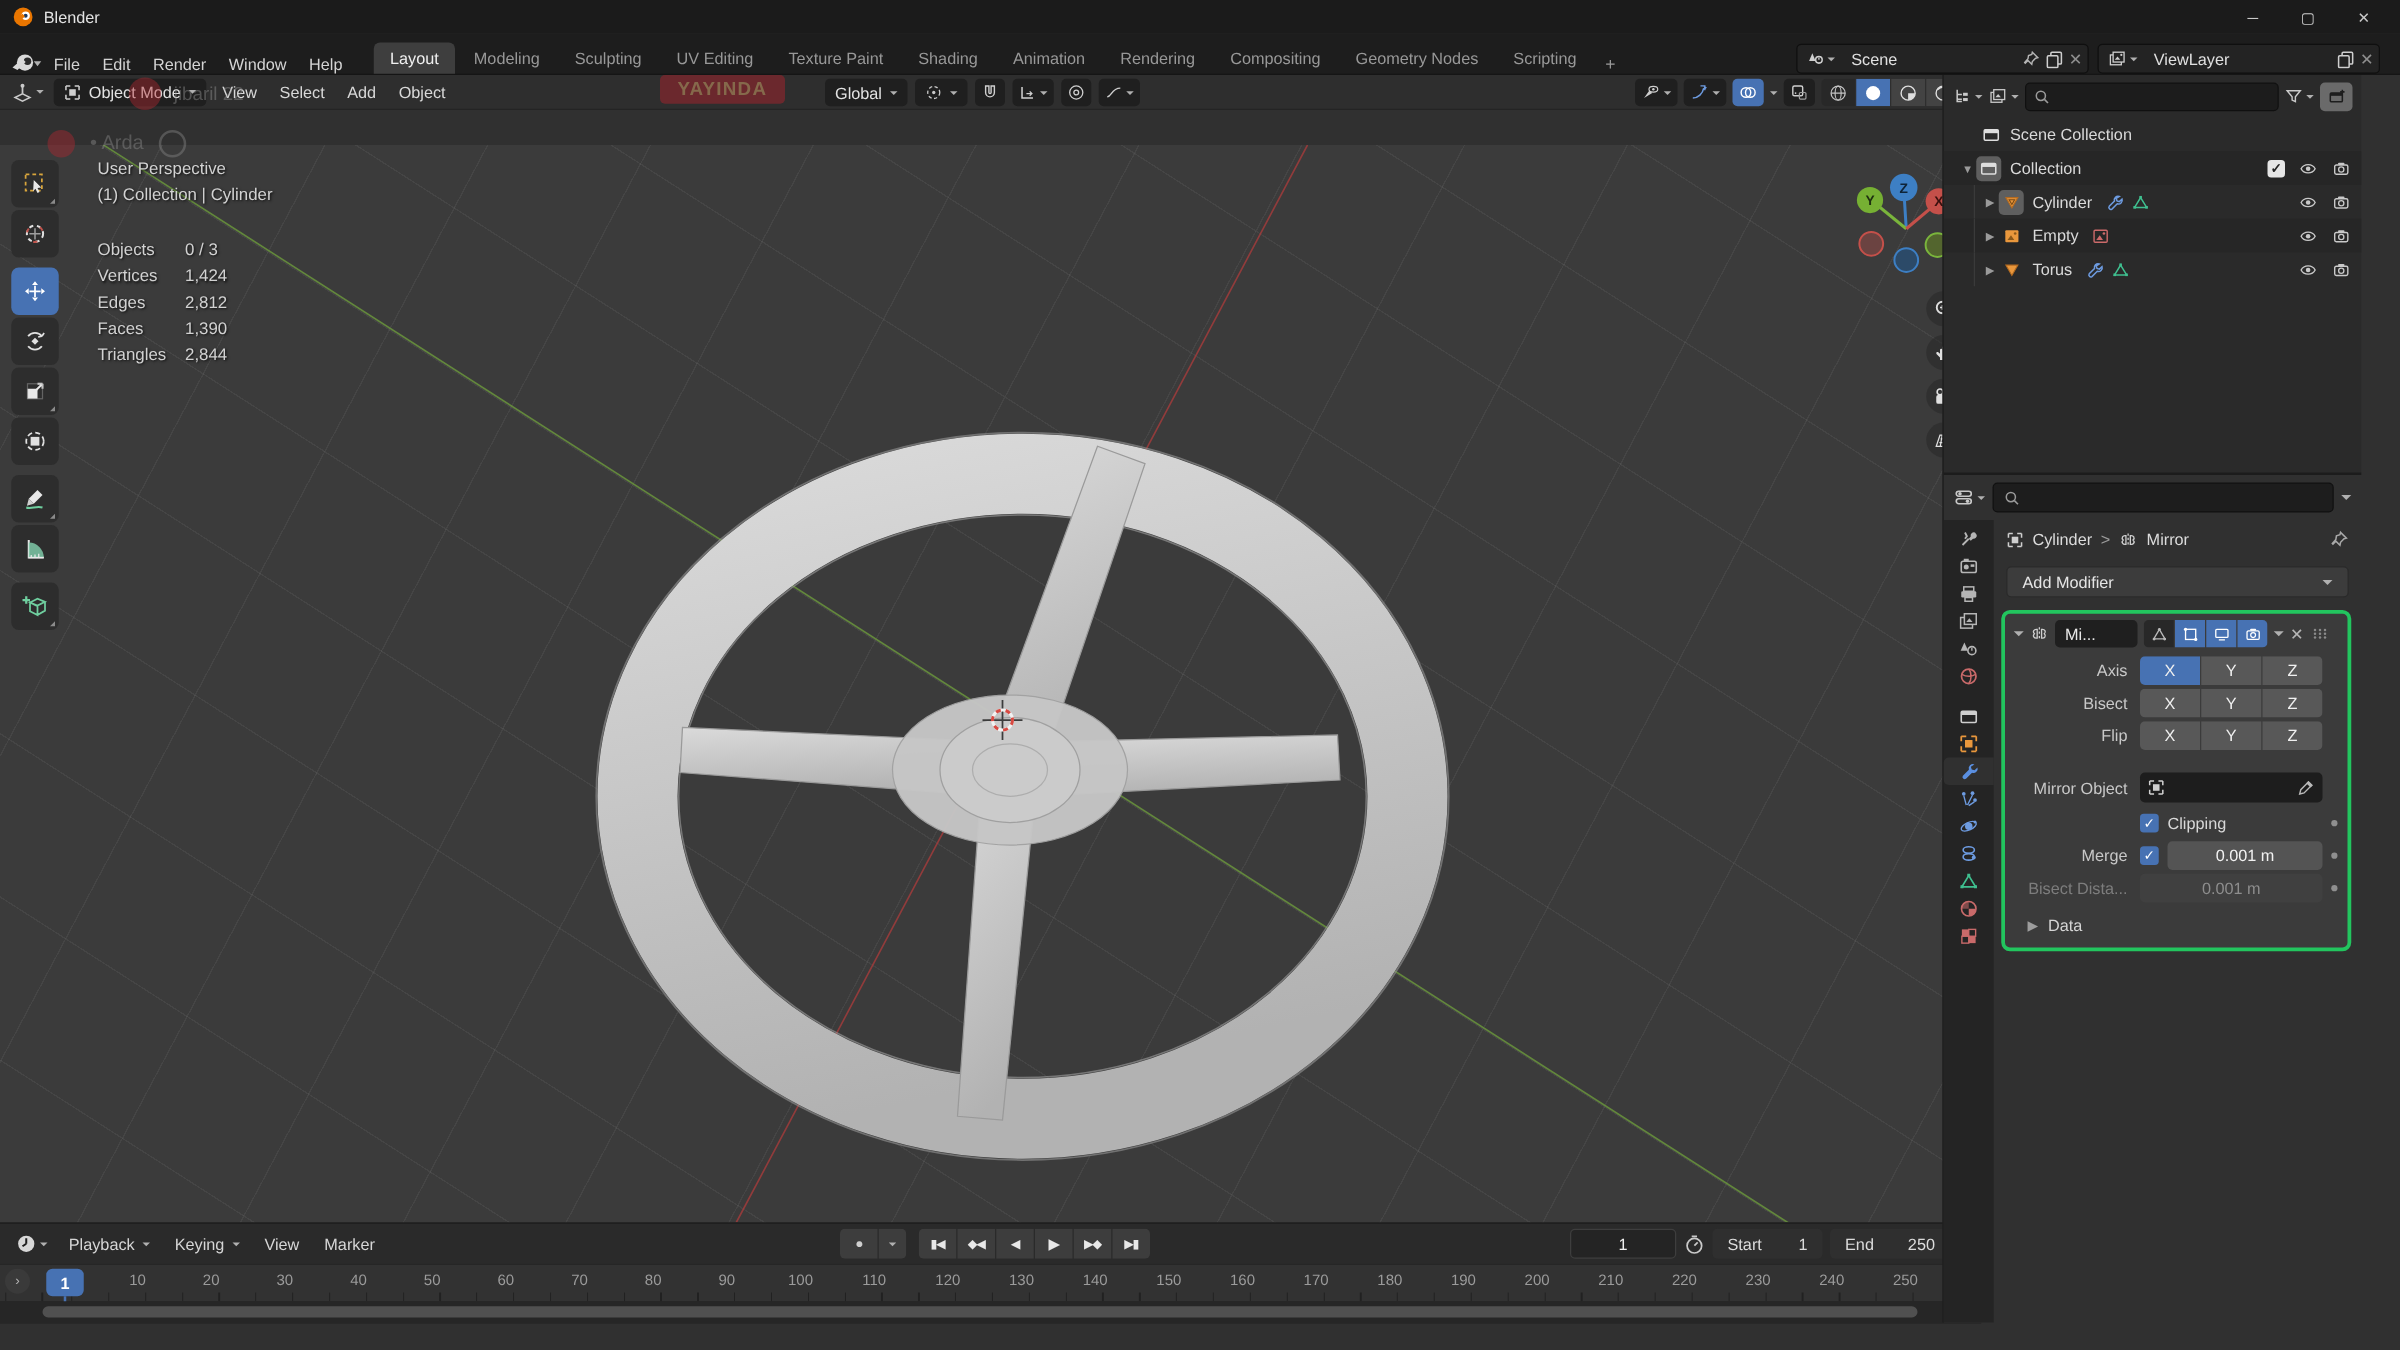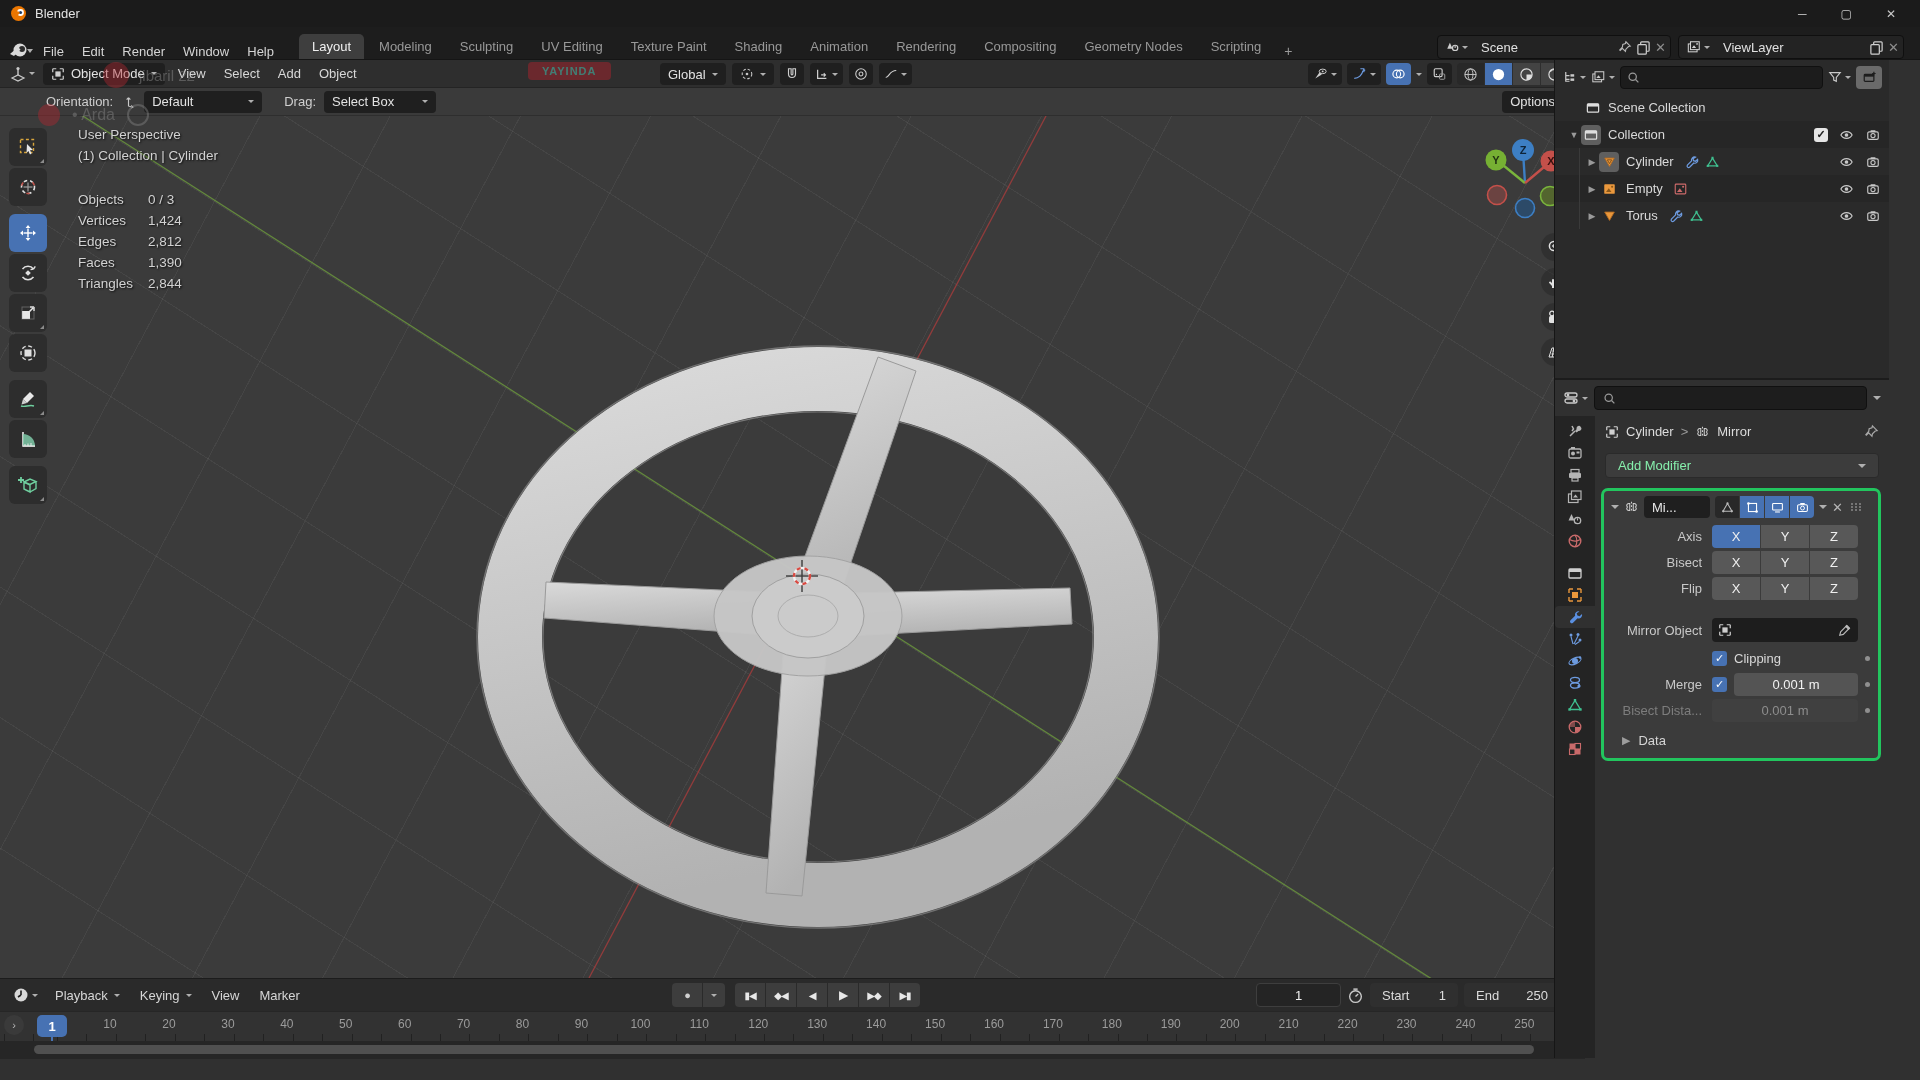--- a/index.html
+++ b/index.html
@@ -112,21 +112,21 @@
   .props-search{flex:1;height:24px;background:#1d1d1d;border:1px solid #101010;border-radius:4px;display:flex;align-items:center;padding:0 8px;gap:6px;}
   .props-body{position:absolute;left:0;top:36px;right:0;bottom:0;}
   .ptabs{position:absolute;left:0;top:0;width:40px;bottom:0;background:#242424;display:flex;flex-direction:column;align-items:center;padding-top:4px;}
   .ptab{width:40px;height:22px;display:flex;align-items:center;justify-content:center;}
   .ptab.active{background:#303030;border-radius:4px 0 0 4px;}
   .ptab-gap{height:10px;}
   .pcontent{position:absolute;left:40px;top:0;right:0;bottom:0;}
   .breadcrumb{display:flex;align-items:center;gap:7px;padding:8px 10px;color:#dcdcdc;}
   .breadcrumb .sep{color:#9a9a9a;}
   .bc-pin{margin-left:auto;}
-  .addmod-btn{margin:6px 10px;height:25px;background:#3c3c3c;border:1px solid #2a2a2a;border-radius:4px;display:flex;align-items:center;padding:0 12px;color:#86efac;}
+  .addmod-btn{margin:6px 10px;height:25px;background:#3c3c3c;border:1px solid #2a2a2a;border-radius:4px;display:flex;align-items:center;padding:0 12px;color:#e5e5e5;}
   .addmod-btn .chev{margin-left:auto;}
 
   .mod-panel{margin:10px 8px 0 6px;background:#3b3b3b;border:3px solid #22c55e;border-radius:7px;padding-bottom:8px;}
   .mod-head{display:flex;align-items:center;gap:5px;padding:5px 7px;}
   .mod-name{width:66px;height:22px;background:#1f1f1f;border-radius:4px;display:flex;align-items:center;padding:0 8px;color:#e8e8e8;}
   .mini-tog{width:24px;height:22px;background:#282828;display:flex;align-items:center;justify-content:center;}
   .mini-tog.blue{background:#4772b3;}
   .tgrp{display:flex;gap:1px;border-radius:4px;overflow:hidden;}
   .mod-row{display:flex;align-items:center;height:26px;padding-right:20px;}
   .mod-row .rlabel{width:108px;text-align:right;padding-right:10px;color:#c8c8c8;white-space:nowrap;overflow:hidden;}
@@ -143,21 +143,21 @@
   .data-row .arrow{color:#9d9d9d;font-size:11px;}
   .rlabel.dis{color:#7d7d7d;}
 
   
   .statusbar{position:absolute;left:0;top:1058px;width:1920px;height:22px;background:#1d1d1d;border-top:1px solid #101010;display:flex;align-items:center;}
   .status-version{position:absolute;right:16px;color:#8d8d8d;font-size:12px;}
   .mouse-hint{position:absolute;top:3px;}
 
   
   .wm{position:absolute;pointer-events:none;opacity:.42;z-index:60;}
-  .wm-badge{background:#c0202c;color:#5eead4;font-weight:bold;font-size:11px;letter-spacing:1px;padding:3px 14px;border-radius:4px;}
+  .wm-badge{background:#c0202c;color:#fdba74;font-weight:bold;font-size:15px;letter-spacing:1px;padding:3px 14px;border-radius:4px;}
   .wm-circ{width:26px;height:26px;border-radius:50%;background:#b32730;}
   .wm-name{color:#9a9a9a;font-size:15px;}
   .wm-cap{color:#8f8f8f;font-size:16px;}
   .wm-clock{width:22px;height:22px;border-radius:50%;border:2px solid #888;}
 </style>
 </head>
 <body>
 
 <div class="app">
 
@@ -358,40 +358,20 @@
             <svg width="15" height="15" viewBox="0 0 16 16">
                 <circle cx="8" cy="8" r="6" fill="none" stroke="#dedede" stroke-width="1.2"></circle>
                 <path d="M3.5 5 A6 6 0 0 1 12.5 4.5" fill="none" stroke="#dedede" stroke-width="1.2"></path>
               </svg>
           </div>
         </div>
         <span class="chev sm"></span>
       </div>
     </div>
 
-    <div class="vp-h2">
-      <span style="color:#cfcfcf">Orientation:</span>
-      <svg width="15" height="15" viewBox="0 0 16 16">
-          <path d="M8 13 V4 m0 0 l-2 2 m2 -2 l2 2" stroke="#c9c9c9" stroke-width="1.2" fill="none"></path>
-          <path d="M8 13 l5 1 m0 0 l-2 -2 m2 2 l-2 1" stroke="#c9c9c9" stroke-width="1" fill="none"></path>
-        </svg>
-      <div class="pill" style="width:118px">
-        <span>Default</span>
-        <span class="chev sm" style="margin-left:auto"></span>
-      </div>
-      <span style="color:#cfcfcf;margin-left:14px">Drag:</span>
-      <div class="pill" style="width:112px">
-        <span>Select Box</span>
-        <span class="chev sm" style="margin-left:auto"></span>
-      </div>
-      <div class="pill" style="position:absolute;right:10px">
-        <span>Options</span>
-        <span class="chev sm"></span>
-      </div>
-    </div>
 
     <div class="vp-canvas">
       <svg class="scene-svg" width="1585" height="862" viewBox="0 0 1585 862">
         <defs>
           <linearGradient id="rimg" x1="0" y1="0" x2="0.25" y2="1">
             <stop offset="0" stop-color="#dadada"></stop>
               <stop offset="1" stop-color="#b2b2b2"></stop>
           </linearGradient>
         </defs>
 

